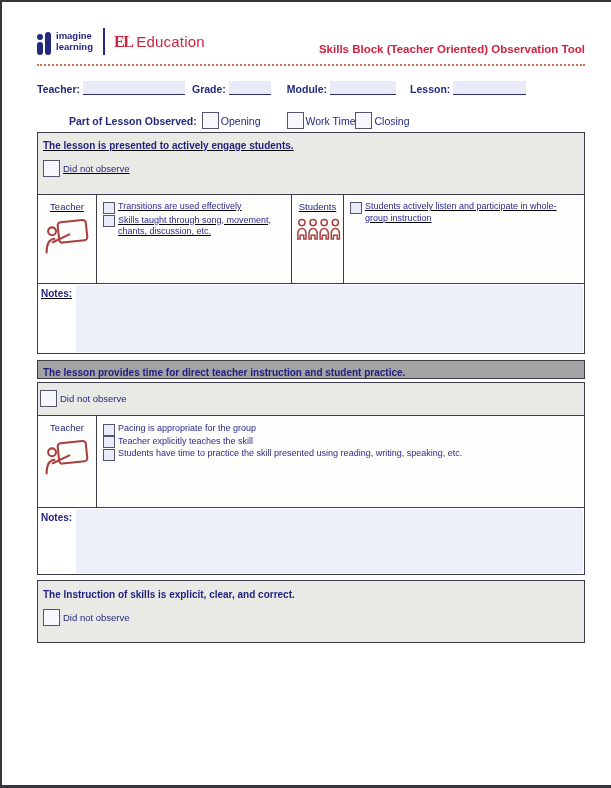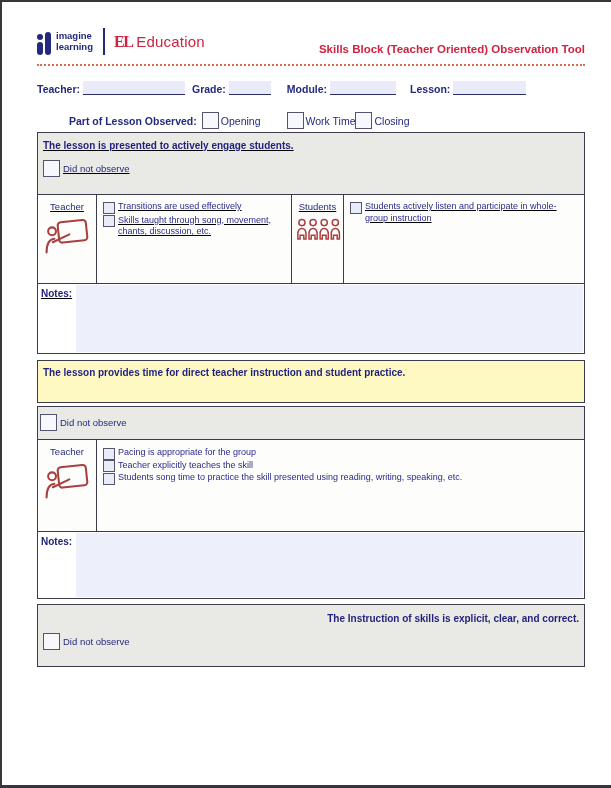--- a/index.html
+++ b/index.html
@@ -65,29 +65,29 @@
   .item { display:flex; align-items:flex-start; margin-bottom:1px; font-size:9px; color:#2b2b8c; line-height:1.3; }
   .item .cb-sm { margin-top:0.5px; margin-right:3px; }
   .item-label { display:block; }
 
   .notes-row { display:flex; background:#fff; box-sizing:border-box; }
   .notes-h69 { height:69px; } .notes-h66 { height:66px; }
   .notes-strip { width:38px; box-sizing:border-box; padding:4px 0 0 3px;
                  font-size:10px; font-weight:bold; color:#1f1f7e; }
   .notes-area { flex:1; background:#edf0fa; margin:1px 1px 1px 0; }
 
-  .sec2-titlebar { margin-top:6px; background:#fef9c3; padding:6px 5px; height:43px; box-sizing:border-box; }
+  .sec2-titlebar { margin-top:6px; background:#a3a3a3; padding:6px 5px; height:19px; box-sizing:border-box; }
   .sec2-main { margin-top:3px; }
   .sec2-dno { background:#e9e9e5; box-sizing:border-box; height:32px; padding:5px 5px 0 2px; }
   .sec2-dno .dno { margin-top:2px; }
   .cols-s2 { height:93px; border-top:1.5px solid #3b3b4c; border-bottom:1.5px solid #3b3b4c; }
   .s2-items { padding-top:7px; }
   .s2-items .item { margin-bottom:0; }
 
-  .sec3 { margin-top:5px; background:#e9e9e5; height:63px; box-sizing:border-box; padding:8px 5px 6px 5px;text-align:right; }
+  .sec3 { margin-top:5px; background:#e9e9e5; height:63px; box-sizing:border-box; padding:8px 5px 6px 5px; }
 
   .w-cell-a { width:58px; } .w-cell-b { width:195px; } .w-cell-c { width:52px; } .w-cell-d { flex:1; }
   .w-cell-d .item-label { max-width:192px; }
   svg { display:block; margin:0 auto; }
 </style>
 </head>
 <body>
 
 <div class="page">
   <div class="content">
@@ -239,21 +239,21 @@
           <div class="item">
             <span class="cb cb-sm"></span>
             <span class="item-label">Pacing is appropriate for the group</span>
           </div>
           <div class="item">
             <span class="cb cb-sm"></span>
             <span class="item-label">Teacher explicitly teaches the skill</span>
           </div>
           <div class="item">
             <span class="cb cb-sm"></span>
-            <span class="item-label">Students song time to practice the skill presented using reading, writing, speaking, etc.</span>
+            <span class="item-label">Students have time to practice the skill presented using reading, writing, speaking, etc.</span>
           </div>
         </div>
       </div>
       <div class="notes-row notes-h66">
         <div class="notes-strip">Notes:</div>
         <div class="notes-area"></div>
       </div>
     </div>
 
     <div class="box sec3">

